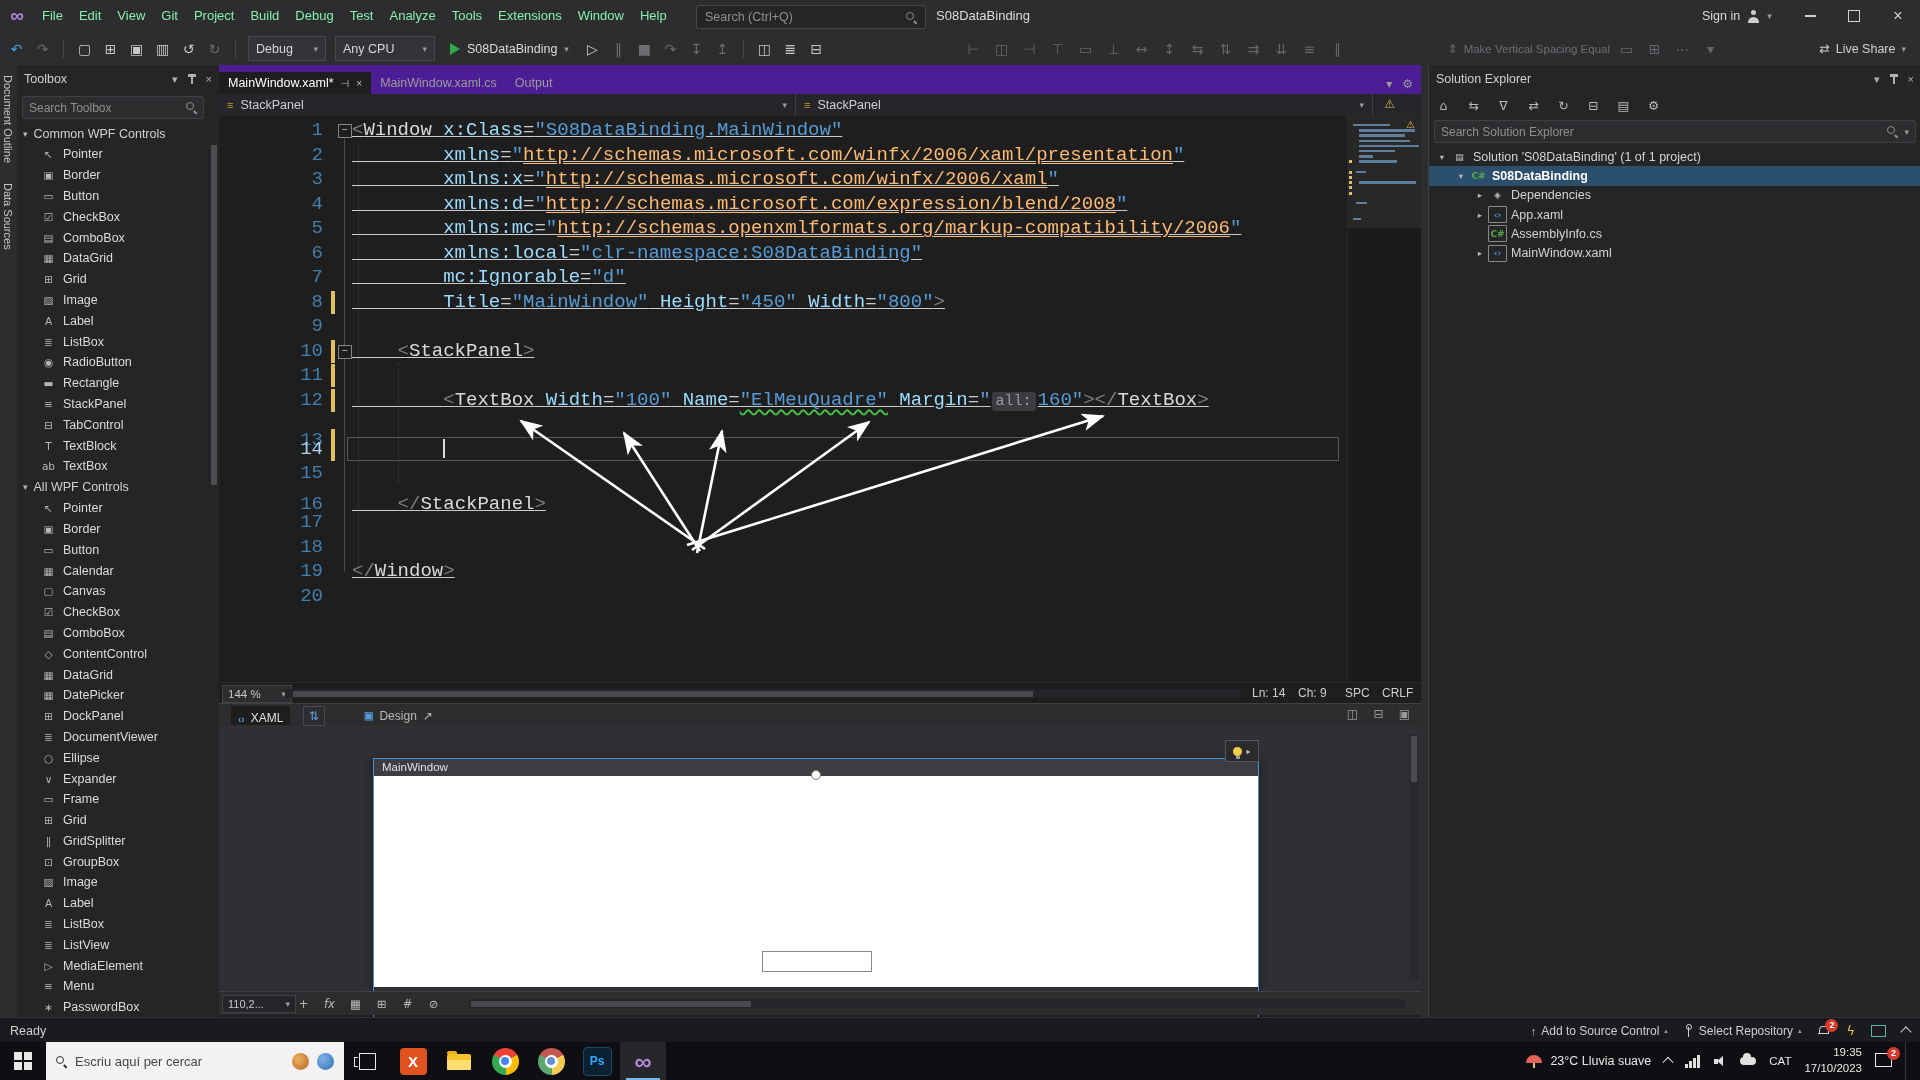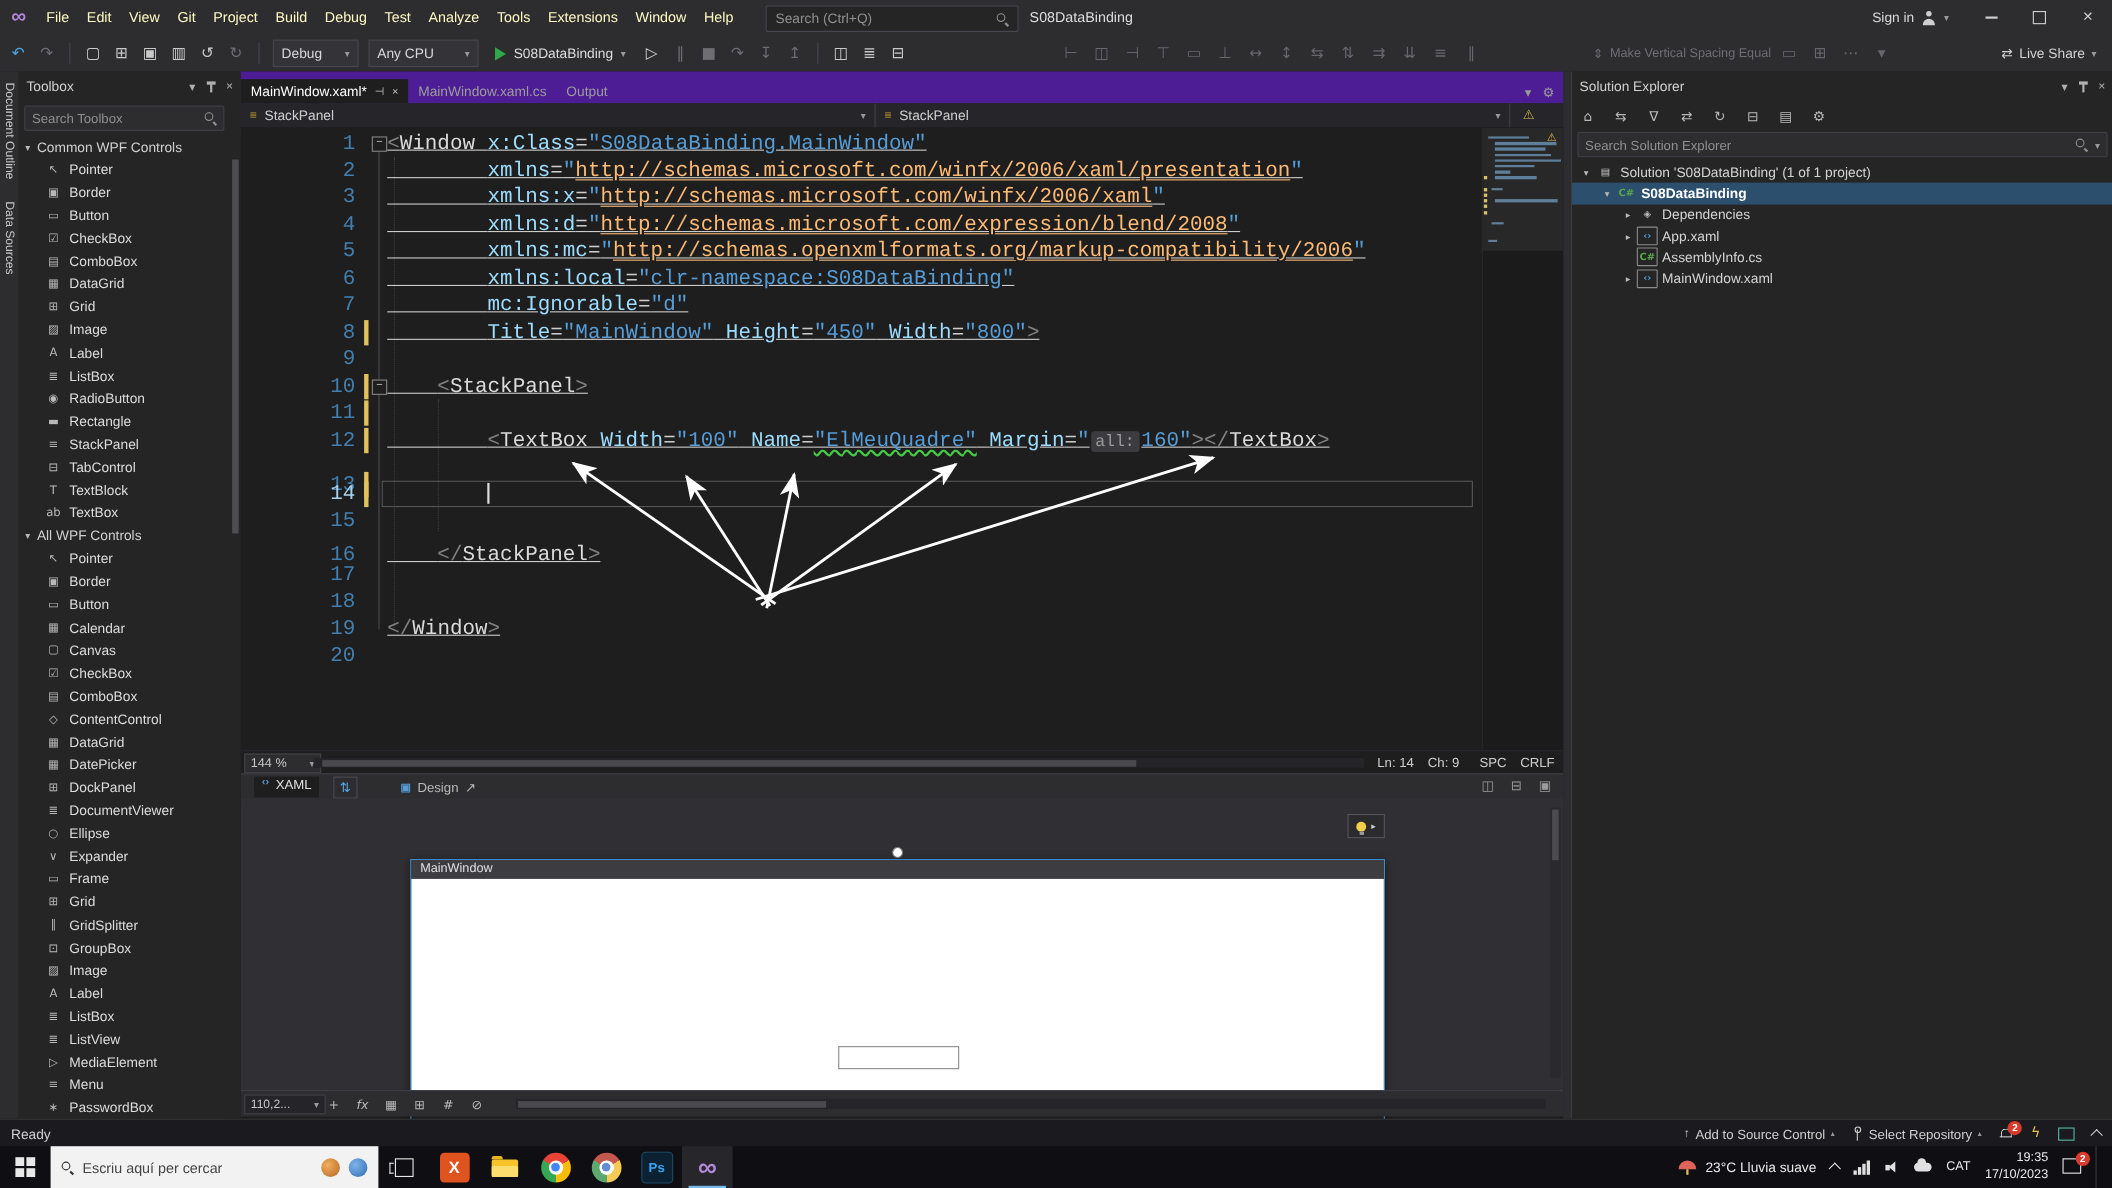--- a/index.html
+++ b/index.html
@@ -4,21 +4,21 @@
 <style>
   html,body{margin:0;padding:0;background:#000;}
   #screen{position:relative;width:1920px;height:1080px;overflow:hidden;background:#2d2d30;
     font-family:"Liberation Sans",sans-serif;color:#ccc;font-size:13px;}
   .cv::before{content:attr(data-g);}
 
   
   #titlebar{position:absolute;left:0;top:0;width:1920px;height:32px;background:#2d2d30;display:flex;align-items:center;}
   #vs-logo{width:34px;text-align:center;color:#b287d9;font-size:19px;font-weight:bold;}
   #menus{display:flex;height:32px;align-items:center;}
-  .menu-item{padding:0 8px;height:32px;line-height:32px;color:#fef9c3;font-size:13px;cursor:default;text-align:center;}
+  .menu-item{padding:0 8px;height:32px;line-height:32px;color:#86efac;font-size:13px;cursor:default;text-align:center;}
   .sbox{display:flex;align-items:center;background:#252526;border:1px solid #46464c;border-radius:2px;color:#8f8f8f;}
   #qsearch{position:absolute;left:696px;top:5px;width:212px;height:22px;padding:0 8px;font-size:12.5px;}
   #qsearch .ph{flex:1;white-space:nowrap;overflow:hidden;}
   .mag{position:relative;width:11px;height:11px;display:inline-block;flex:none;}
   .mag::before{content:"";position:absolute;left:0;top:0;width:6px;height:6px;border:1.5px solid currentColor;border-radius:50%;}
   .mag::after{content:"";position:absolute;left:8px;top:8px;width:4px;height:1.5px;background:currentColor;transform:rotate(45deg);transform-origin:left center;}
   #win-title{position:absolute;left:936px;top:0;height:32px;line-height:32px;color:#dcdcdc;font-size:13px;}
   #signin{position:absolute;left:1702px;top:0;height:32px;display:flex;align-items:center;gap:7px;color:#d8d8d8;font-size:12.5px;}
   .person{position:relative;width:13px;height:13px;display:inline-block;}
   .person::before{content:"";position:absolute;left:4px;top:0;width:5px;height:5px;border-radius:50%;background:#cfcfcf;}
@@ -115,30 +115,30 @@
   #zoombox{position:absolute;left:3px;top:2px;width:58px;height:16px;border:1px solid #434346;background:#2d2d30;display:flex;align-items:center;justify-content:space-between;padding:0 5px;font-size:11.5px;color:#c8c8c8;}
   #hscroll{position:absolute;left:66px;top:6px;width:955px;height:9px;background:#252529;}
   #hscroll .thumb{position:absolute;left:8px;top:1.5px;width:740px;height:6px;background:#4a4a4e;}
   #ed-ln{position:absolute;left:1033px;top:3px;font-size:12px;color:#cfcfcf;}
   #ed-col{position:absolute;left:1079px;top:3px;font-size:12px;color:#cfcfcf;}
   #ed-spc{position:absolute;left:1126px;top:3px;font-size:12px;color:#cfcfcf;}
   #ed-eol{position:absolute;left:1163px;top:3px;font-size:12px;color:#cfcfcf;}
 
   
   #splitbar{position:absolute;left:0;top:638px;width:1202px;height:23px;background:#2d2d30;border-top:1px solid #3f3f46;border-bottom:1px solid #3f3f46;}
-  #xaml-tab{position:absolute;left:12px;top:2px;height:19px;display:flex;align-items:flex-start;gap:6px;padding:0 7px;background:#1e1e1e;color:#e0e0e0;font-size:12px;}
+  #xaml-tab{position:absolute;left:12px;top:2px;height:19px;display:flex;align-items:flex-end;gap:6px;padding:0 7px;background:#1e1e1e;color:#e0e0e0;font-size:12px;}
   .xico{color:#569cd6;font-size:10px;font-weight:bold;}
   #swap-btn{position:absolute;left:84px;top:2px;width:20px;height:18px;border:1px solid #4a4a50;display:flex;align-items:center;justify-content:center;color:#58a6e0;font-size:12px;}
   #design-tab{position:absolute;left:138px;top:2px;height:19px;display:flex;align-items:center;gap:6px;padding:0 7px;color:#b8b8b8;font-size:12px;}
   #pane-icons{position:absolute;right:8px;top:3px;display:flex;gap:9px;}
   #pane-icons .tb-ic{font-size:12px;color:#9a9a9a;}
 
   
   #design{position:absolute;left:0;top:661px;width:1202px;height:265px;background:#303034;}
-  #dz-win{position:absolute;left:154px;top:32px;width:886px;height:284px;border:1px solid #3a96dd;box-shadow:0 2px 8px rgba(0,0,0,.45);box-sizing:border-box;margin-top:23px;}
+  #dz-win{position:absolute;left:154px;top:32px;width:886px;height:284px;border:1px solid #3a96dd;box-shadow:0 2px 8px rgba(0,0,0,.45);box-sizing:border-box;}
   #dz-titlebar{position:absolute;left:0;top:0;width:100%;height:17px;background:#3c3c41;color:#e0e0e0;font-size:11.5px;line-height:17px;padding-left:8px;box-sizing:border-box;}
   #dz-body{position:absolute;left:0;top:17px;width:100%;height:211px;background:#ffffff;}
   #dz-textbox{position:absolute;left:543px;top:225px;width:110px;height:21px;background:#fff;border:1px solid #8a8a8a;box-sizing:border-box;}
   #dz-anchor{position:absolute;left:592px;top:44px;width:8px;height:8px;border-radius:50%;background:#fff;border:1px solid #777;}
   #dz-bulb{position:absolute;left:1006px;top:14px;width:32px;height:20px;background:#2b2b2e;border:1px solid #55555c;display:flex;align-items:center;justify-content:center;gap:4px;}
   .bulb{width:9px;height:9px;border-radius:50%;background:#f2cf4a;position:relative;}
   .bulb::after{content:"";position:absolute;left:2.5px;top:9px;width:4px;height:3px;background:#9a9a9a;}
   #dz-bulb .dda{font-size:8px;color:#d0d0d0;}
   #dz-vscroll{position:absolute;right:2px;top:8px;width:10px;height:246px;background:#2a2a2e;}
   #dz-vscroll .thumb{position:absolute;left:2px;top:2px;width:6px;height:46px;background:#4c4c50;}

